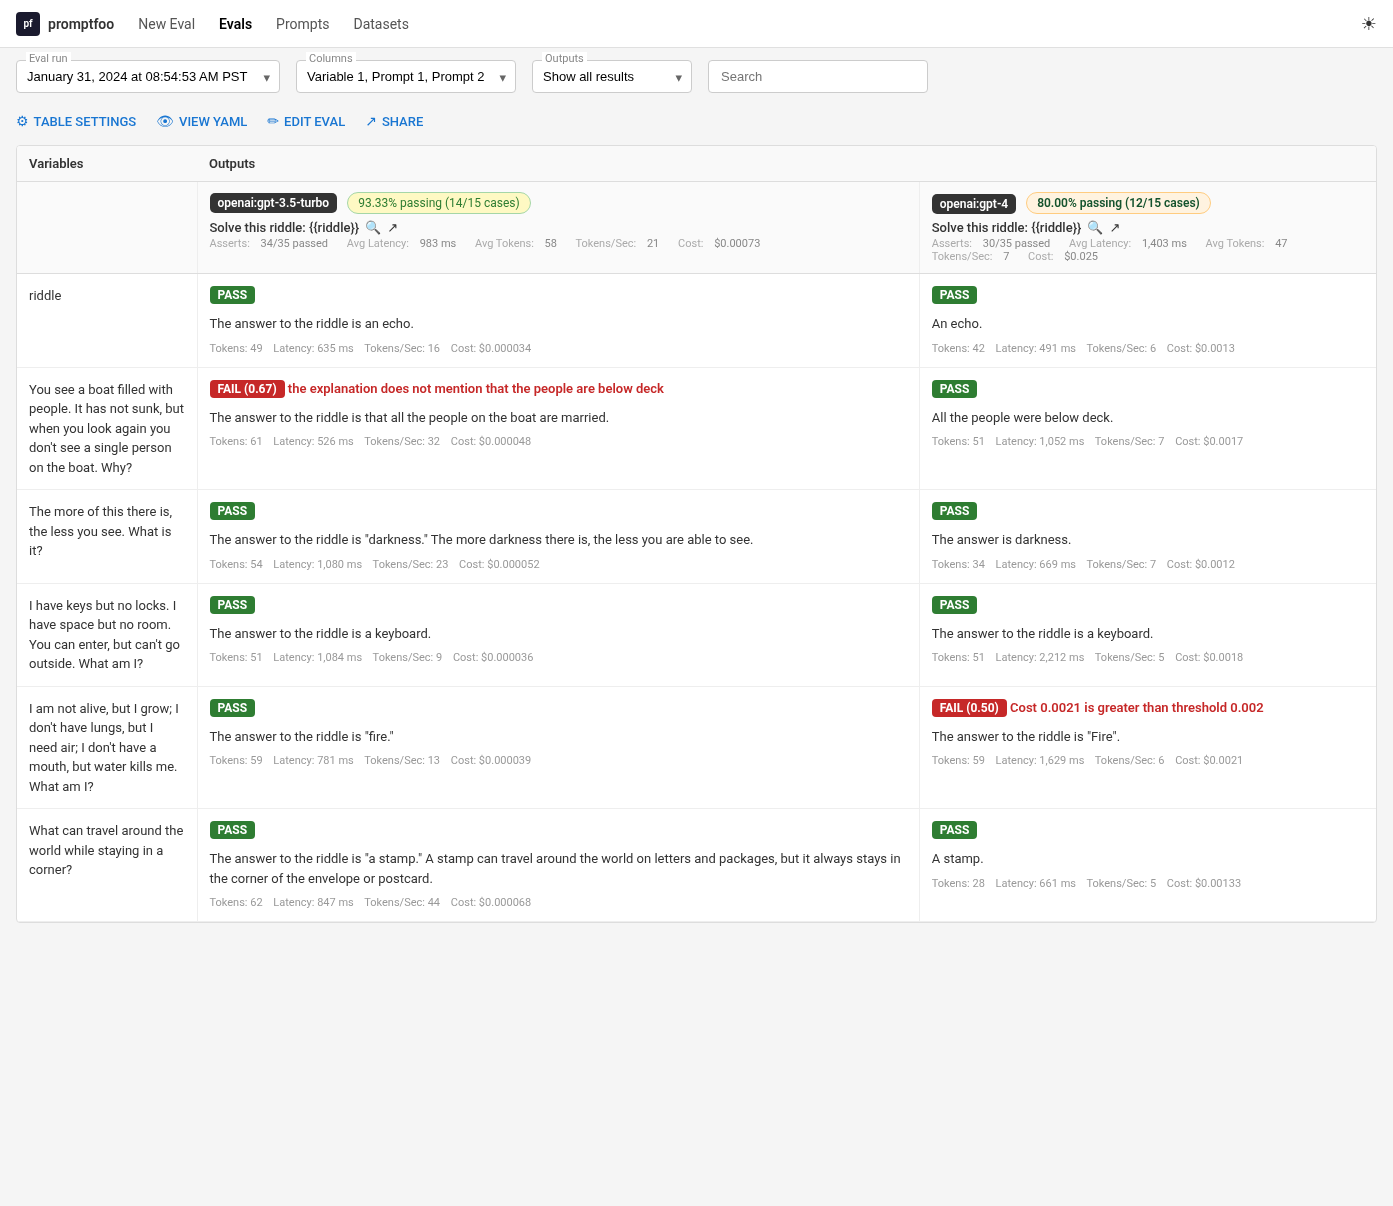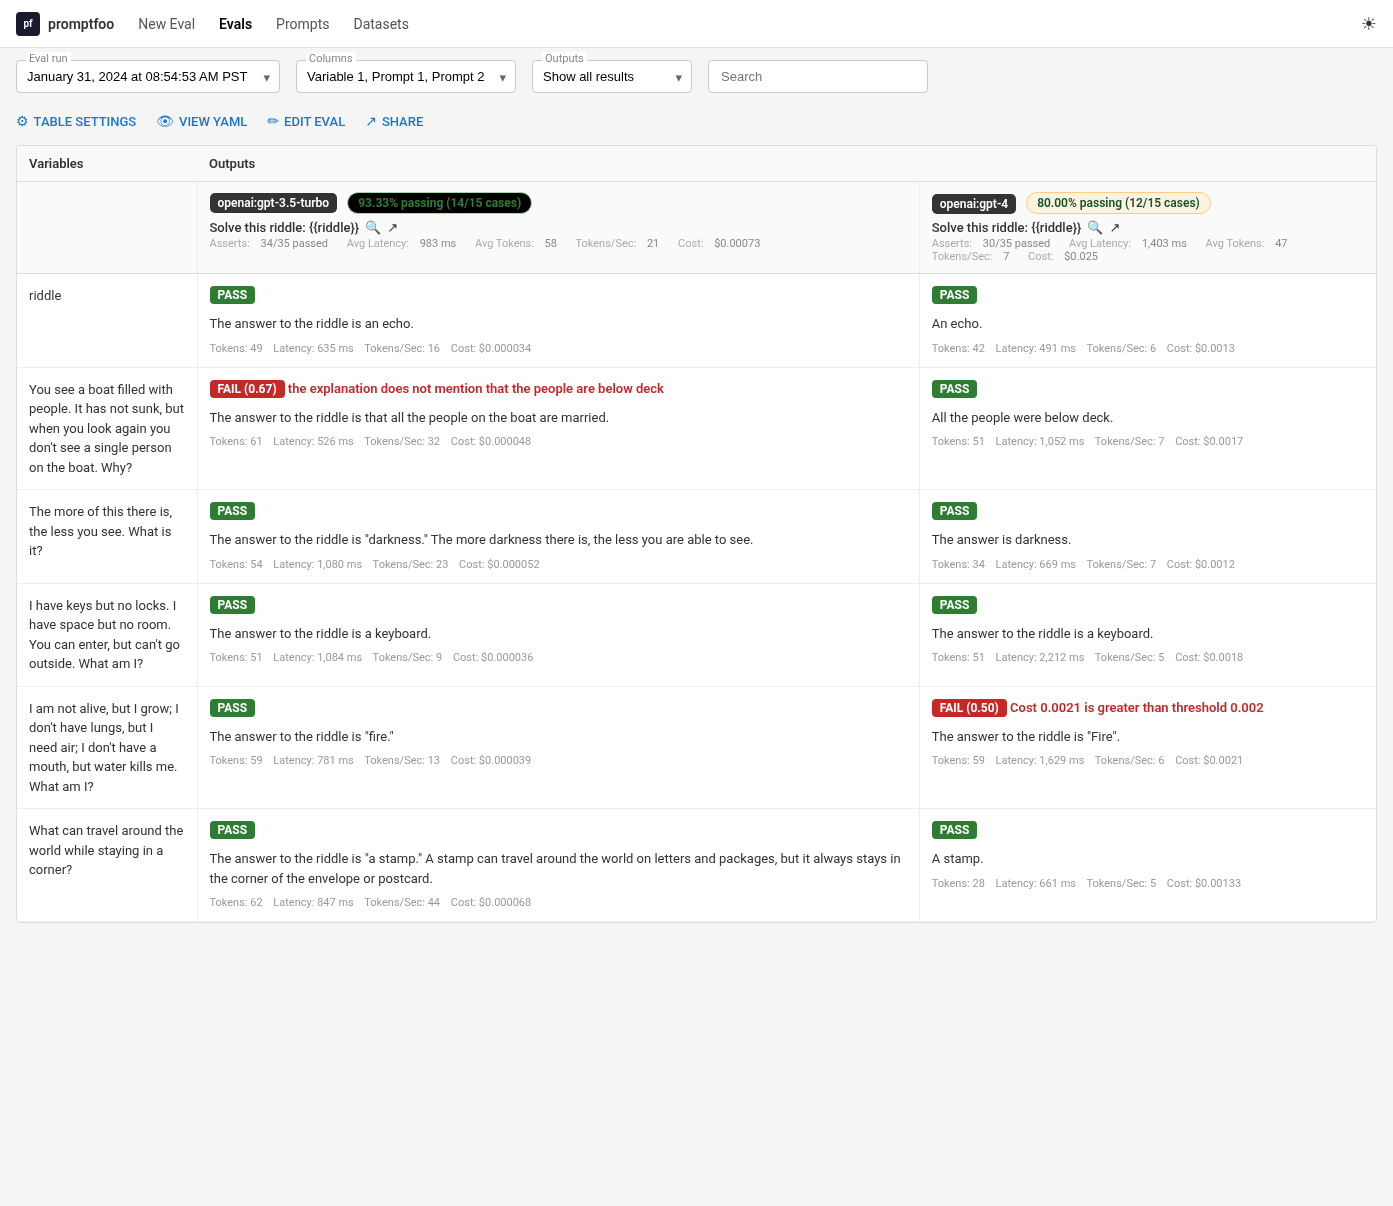--- a/index.html
+++ b/index.html
@@ -29,21 +29,21 @@
     .action-btn .icon { font-size: 14px; }
 
     
     .table-container { margin: 8px 16px; border: 1px solid #ddd; border-radius: 4px; background: white; overflow: hidden; }
     table { width: 100%; border-collapse: collapse; }
     th { background: #f9f9f9; font-weight: 600; padding: 10px 12px; text-align: left; border-bottom: 1px solid #ddd; font-size: 13px; }
     td { padding: 0; border-bottom: 1px solid #eee; vertical-align: top; }
     .variables-col { width: 180px; min-width: 180px; }
     .variables-cell { padding: 12px; font-size: 13px; color: #333; line-height: 1.5; }
     .model-tag { background: #333; color: white; border-radius: 5px; padding: 3px 8px; font-size: 12px; font-weight: 600; display: inline-block; }
-    .pass-badge { background: #000000; color: #2e7d32; border: 1px solid #a5d6a7; border-radius: 12px; padding: 3px 10px; font-size: 12px; font-weight: 700; }
+    .pass-badge { background: #fef9c3; color: #2e7d32; border: 1px solid #a5d6a7; border-radius: 12px; padding: 3px 10px; font-size: 12px; font-weight: 400; }
     .pass-badge-orange { background: #fff3e0; color: #14532d; border: 1px solid #ffcc80; border-radius: 12px; padding: 3px 10px; font-size: 12px; font-weight: 600; }
     .prompt-text { font-size: 13px; font-weight: 500; display: flex; align-items: center; gap: 6px; }
     .stats-row { font-size: 11px; color: #888; margin-top: 2px; }
     .stats-row span { margin-right: 8px; }
     .stats-row .label { color: #aaa; }
 
     
     .pass-tag { background: #2e7d32; color: white; border-radius: 4px; padding: 2px 8px; font-size: 12px; font-weight: 700; display: inline-block; margin-bottom: 6px; }
     .fail-tag { background: #c62828; color: white; border-radius: 4px; padding: 2px 8px; font-size: 12px; font-weight: 700; display: inline-block; margin-bottom: 6px; }
     .fail-reason { color: #c62828; font-weight: 600; font-size: 13px; display: inline; }

